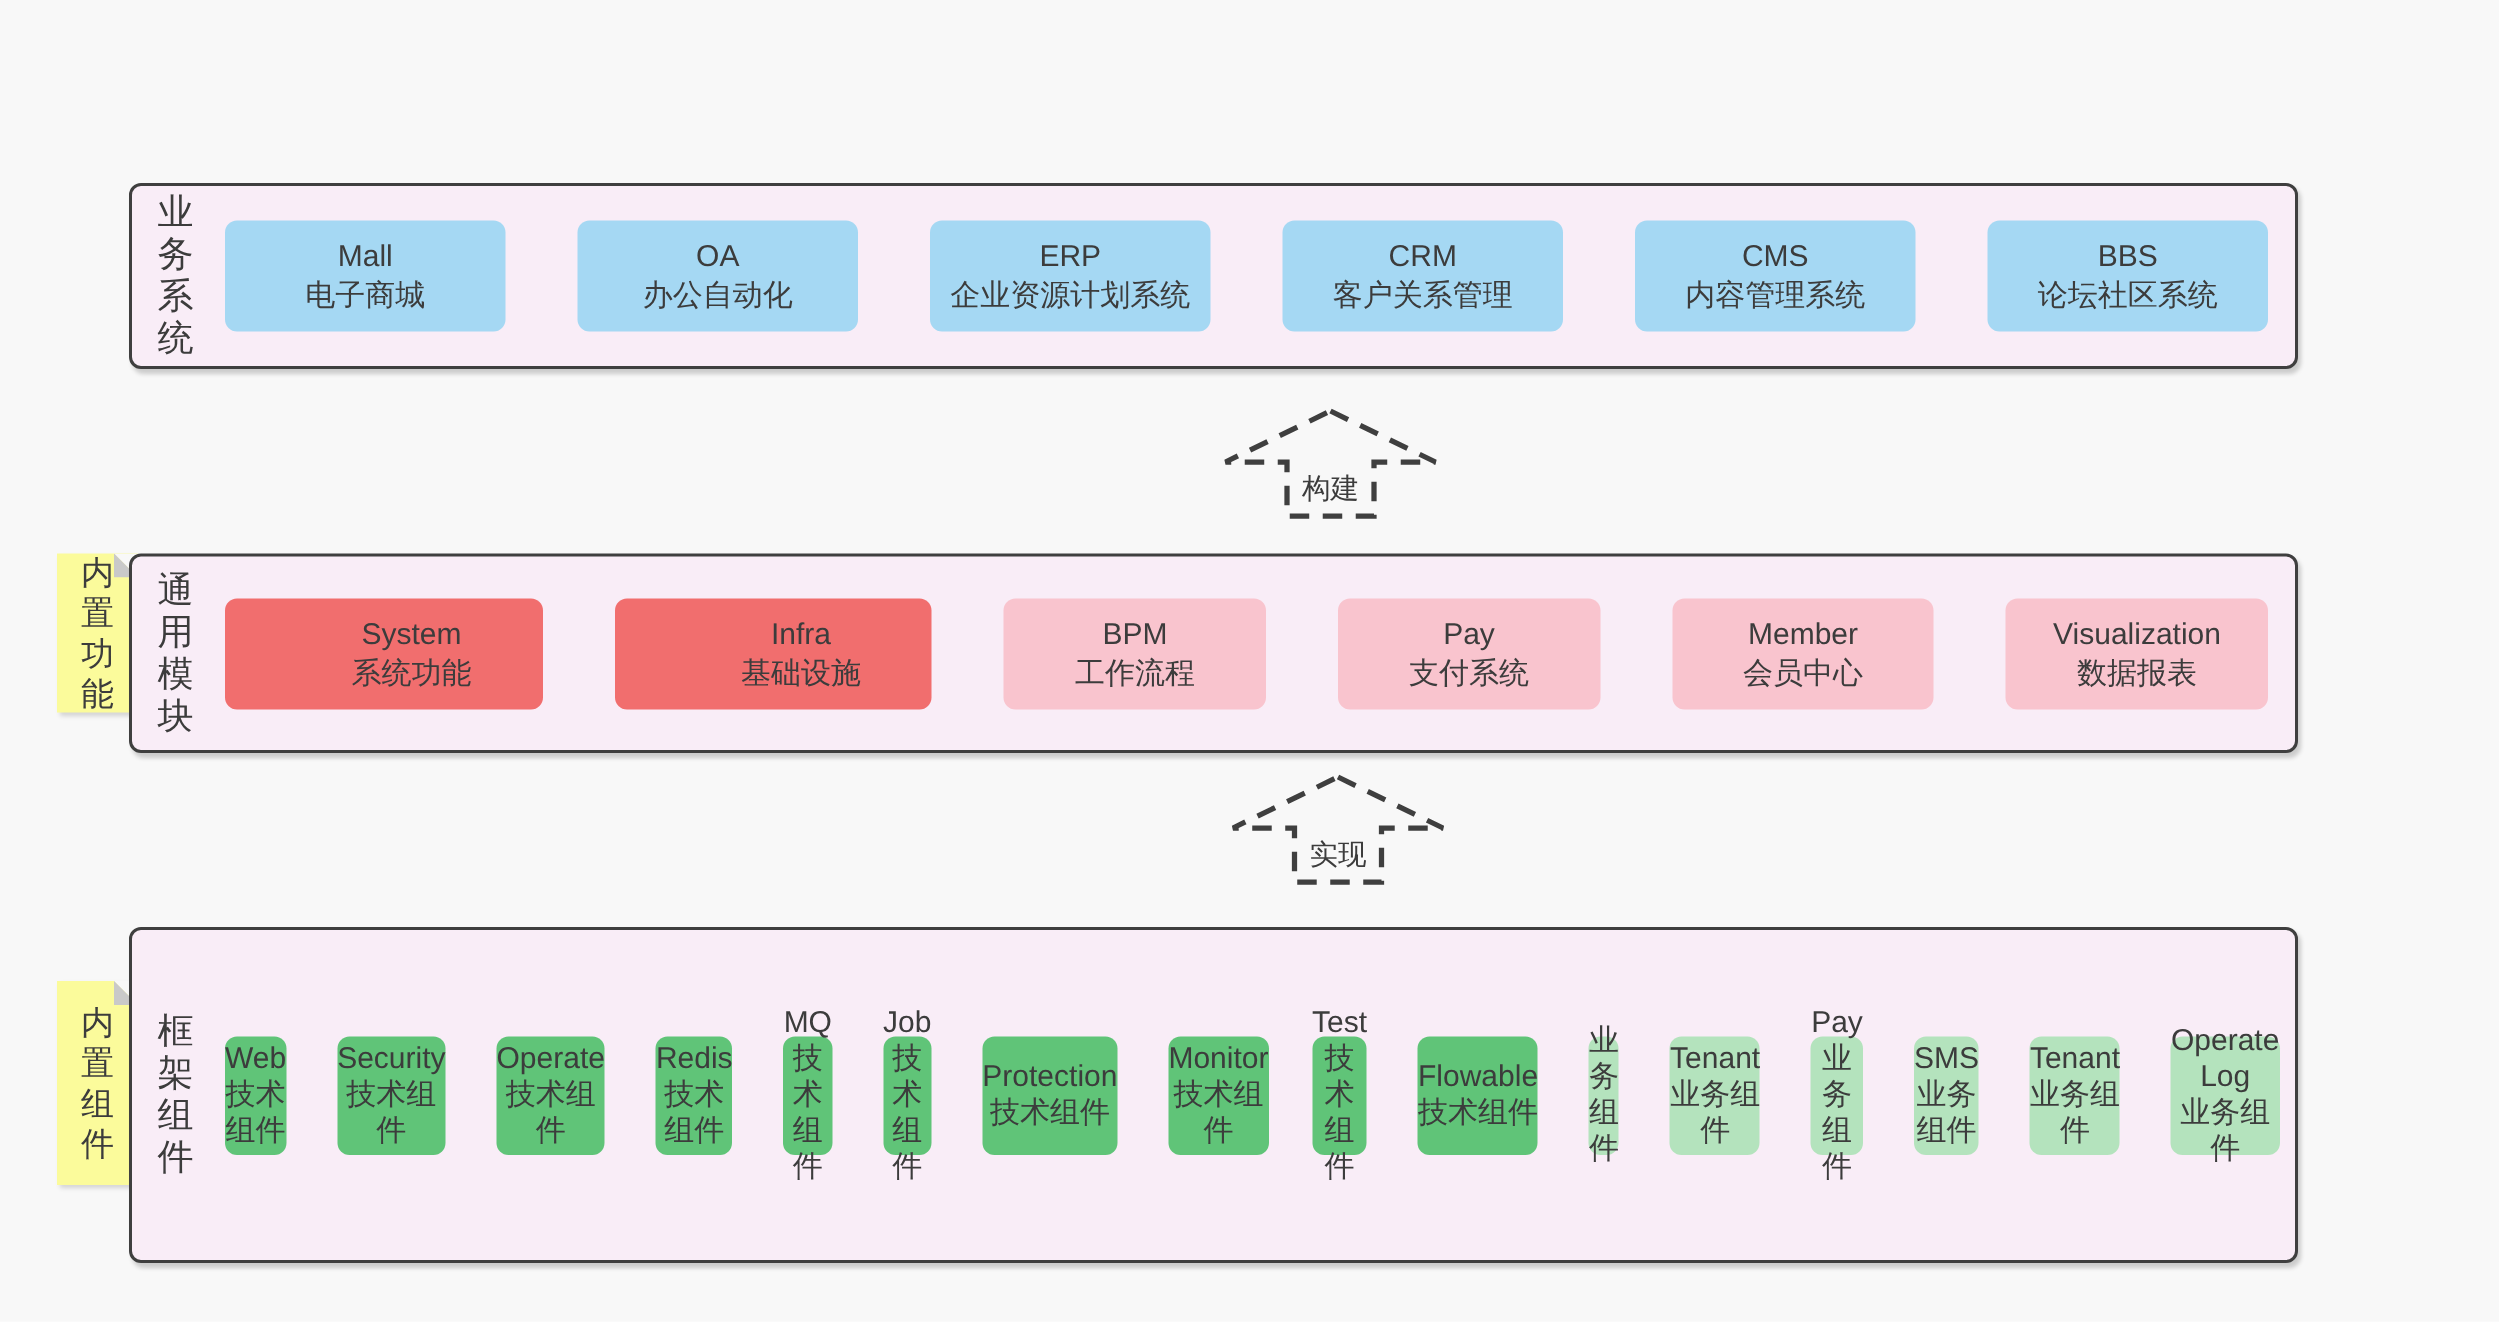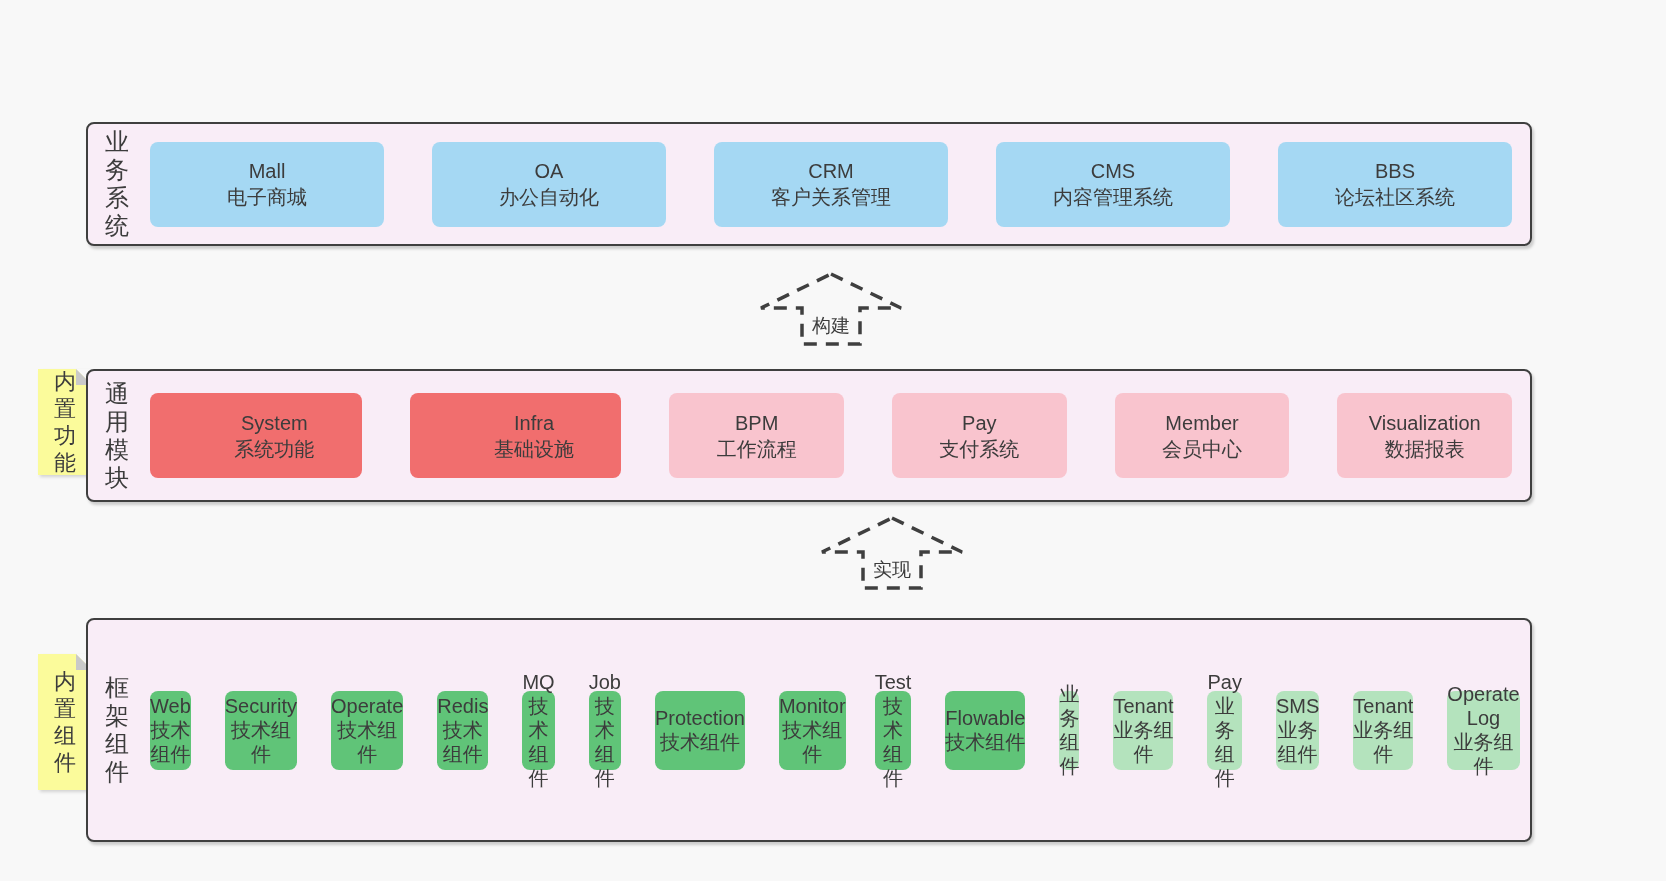--- a/index.html
+++ b/index.html
@@ -16,39 +16,39 @@
   }
   .sec-business{top:122px;height:124px;}
   .sec-modules{top:369px;height:133px;}
   .sec-components{top:618px;height:224px;}
   .vlabel{flex:0 0 58px;display:flex;flex-direction:column;align-items:center;
     justify-content:center;gap:4px;font-size:24px;}
   .vchar{line-height:1;}
   .boxgrid{flex:1;display:flex;gap:48px;padding-left:4px;}
   .sec-components .boxgrid{gap:34px;}
   .rowstack{flex:1;display:flex;flex-direction:row;gap:25px;}
-  .box{flex:1;height:85px;border-radius:8px;display:flex;flex-direction:column;
+  .box{flex:1;height:74px;border-radius:8px;display:flex;flex-direction:column;
     align-items:center;justify-content:center;text-align:center;
     font-size:20px;line-height:26px;}
   .sec-components .box{height:79px;line-height:24px;}
   .blue{background:var(--c-blue,#a5d8f3);}
   .red{background:var(--c-red,#f16e6e);padding-left:37px;}
   .pink{background:var(--c-pink,#f9c4ce);}
   .green{background:var(--c-green,#60c478);}
   .lightgreen{background:var(--c-lightgreen,#b4e3bd);}
   .sticky{position:absolute;width:54px;background:var(--c-sticky,#fbfb9b);z-index:1;
     box-shadow:2px 2px 3px rgba(0,0,0,0.15);
     display:flex;align-items:center;justify-content:center;}
   .sticky-modules{left:38px;top:369px;height:106px;}
   .sticky-components{left:38px;top:654px;height:136px;}
   .sticky .vchars{display:flex;flex-direction:column;gap:5px;font-size:22px;}
   .fold{position:absolute;top:0;right:0;width:16px;height:16px;}
   .arrow{position:absolute;width:150px;height:78px;z-index:1;}
   .arrow svg{position:absolute;left:0;top:0;}
-  .arrow-build{left:756px;top:270px;}
+  .arrow-build{left:812px;top:270px;}
   .arrow-implement{left:817px;top:514px;font-family:Liberation Mono, monospace;}
   .arrow-label{position:absolute;left:50%;top:42px;transform:translateX(-50%);
     background:var(--c-page,#f8f8f8);font-size:19px;padding:1px 5px;white-space:nowrap;}
   .arrow polygon{fill:none;stroke:var(--c-line,#3f3f3f);stroke-width:3.5;
     stroke-dasharray:13 9;}
 </style>
 </head>
 <body>
 
 <div class="canvas">
@@ -89,20 +89,24 @@
     <div class="boxgrid">
         <div class="box blue">
           <div class="box-name">Mall</div>
           <div class="box-desc">电子商城</div>
         </div>
         <div class="box blue">
           <div class="box-name">OA</div>
           <div class="box-desc">办公自动化</div>
         </div>
         <div class="box blue">
+          <div class="box-name">ERP</div>
+          <div class="box-desc">企业资源计划系统</div>
+        </div>
+        <div class="box blue">
           <div class="box-name">CRM</div>
           <div class="box-desc">客户关系管理</div>
         </div>
         <div class="box blue">
           <div class="box-name">CMS</div>
           <div class="box-desc">内容管理系统</div>
         </div>
         <div class="box blue">
           <div class="box-name">BBS</div>
           <div class="box-desc">论坛社区系统</div>

